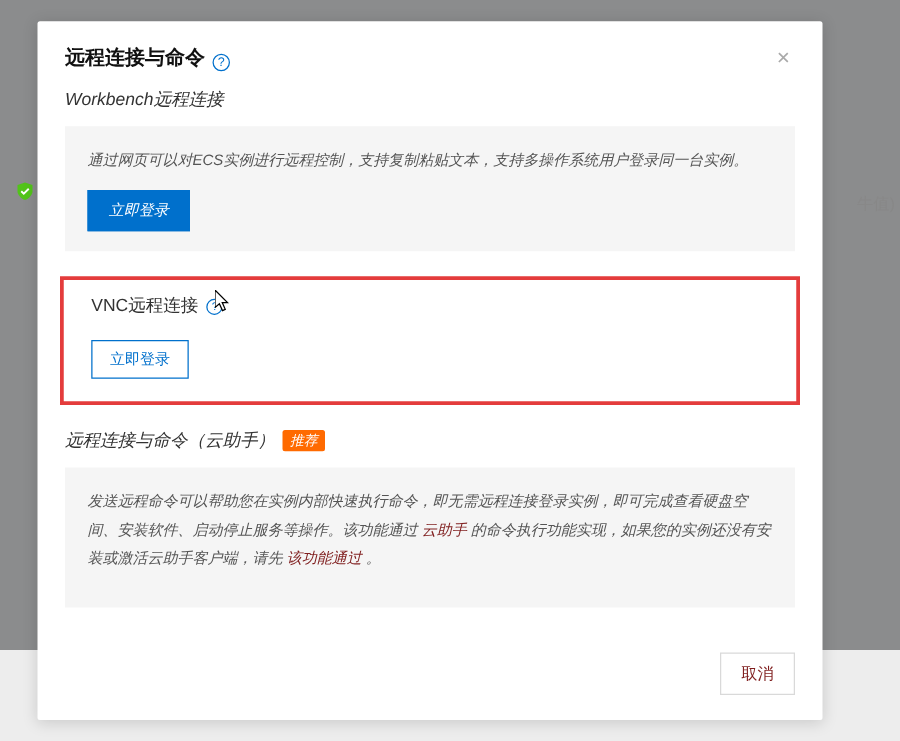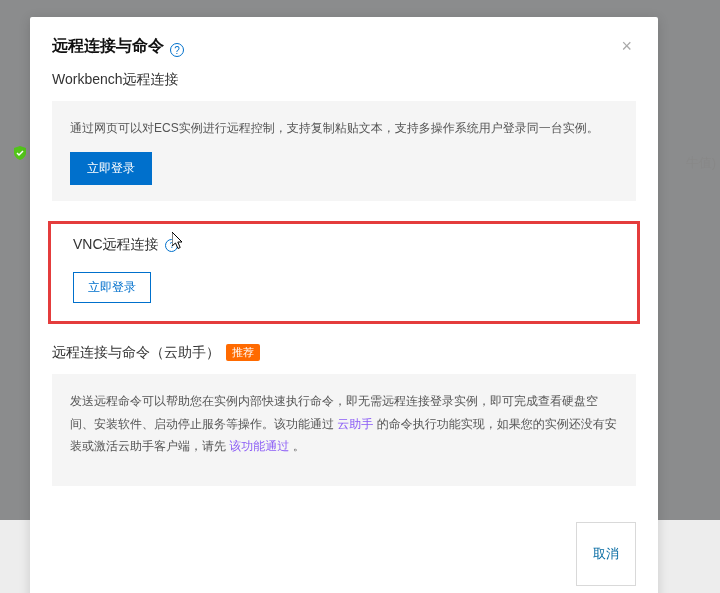--- a/index.html
+++ b/index.html
@@ -81,40 +81,41 @@
     .close-btn {
       cursor: pointer;
       color: #aaa;
       font-size: 18px;
       line-height: 1;
       padding: 2px 4px;
     }
     .section {
       padding: 0 22px;
       margin-bottom: 20px;
+      font-style: italic;
     }
     .section-title {
       font-size: 14px;
       color: #333;
       margin-bottom: 12px;
       display: flex;
       align-items: center;
     }
     .info-box {
       background: #f5f5f5;
       padding: 16px 18px;
     }
     .info-text {
       font-size: 12px;
       color: #555;
       line-height: 1.9;
       margin-bottom: 12px;
     }
     .info-text .link {
-      color: #8b5cf6;
+      color: #7f1d1d;
       cursor: pointer;
     }
     .btn-primary {
       display: inline-block;
       background: #0070cc;
       color: #fff;
       font-size: 12px;
       padding: 7px 16px;
       cursor: pointer;
       border: 1px solid #0070cc;
@@ -149,23 +150,23 @@
       vertical-align: middle;
       text-align: center;
     }
     .modal-footer {
       display: flex;
       justify-content: flex-end;
       padding: 16px 22px 20px 22px;
     }
     .btn-cancel {
       background: #fff;
-      color: #0369a1;
+      color: #7f1d1d;
       font-size: 13px;
-      padding: 22px 16px;
+      padding: 7px 16px;
       cursor: pointer;
       border: 1px solid #d9d9d9;
       margin-left: 24px;
     }
     .cursor-arrow {
       position: absolute;
       top: 232px;
       left: 172px;
       pointer-events: none;
       z-index: 1000;

